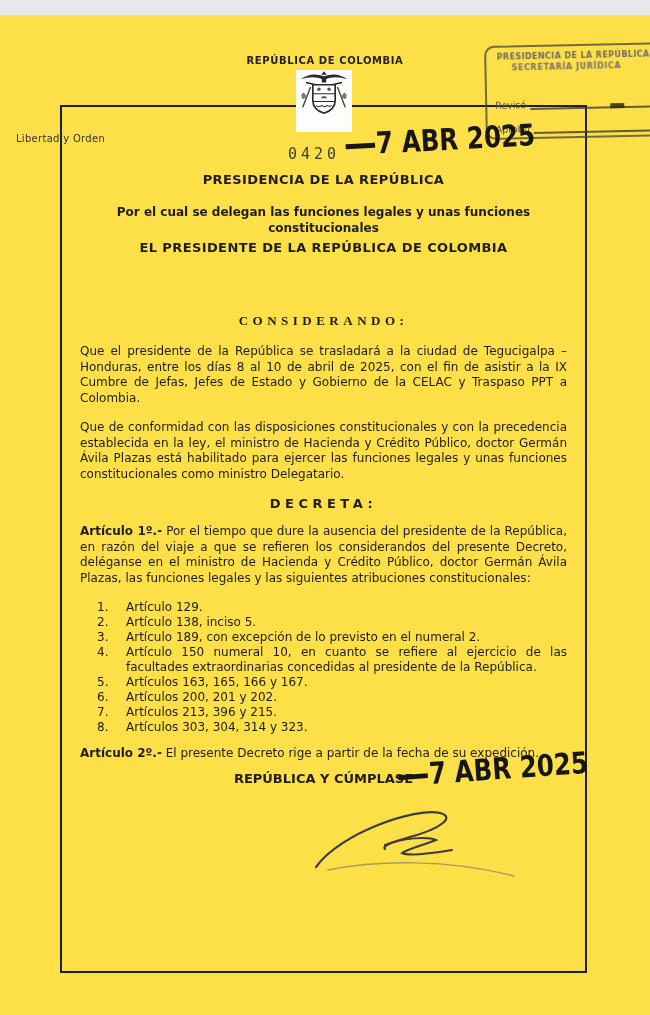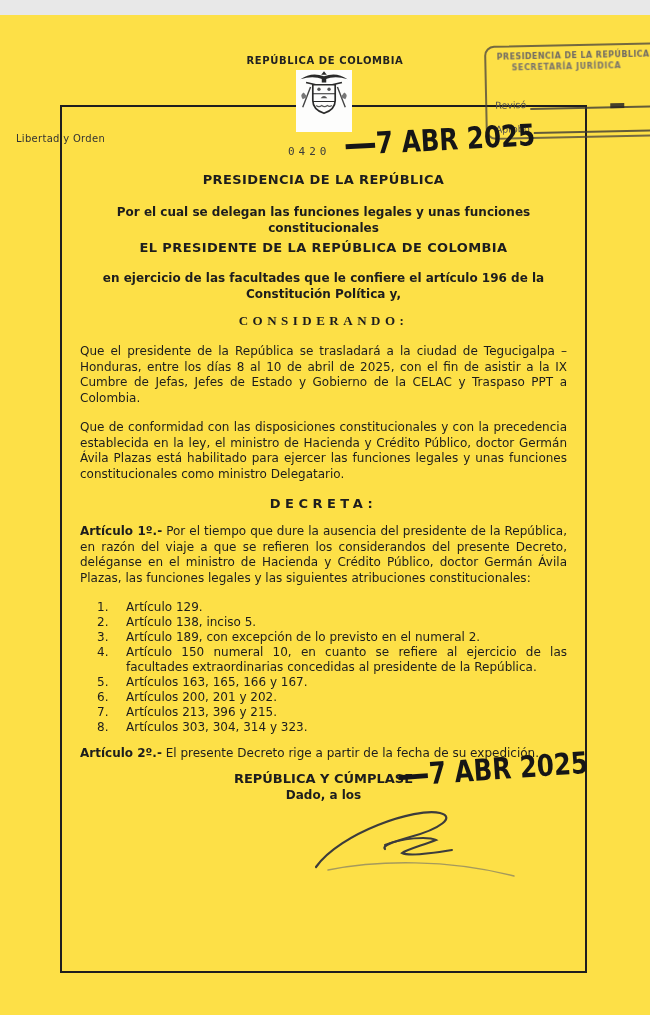--- a/index.html
+++ b/index.html
@@ -20,21 +20,21 @@
     font-size:10px;font-weight:bold;letter-spacing:.6px;color:#222;
   }
   .emblem{left:296px;top:55px;width:56px;height:62px;background:#fdfdfc;z-index:3;}
   .motto{
     left:16px;right:0;top:118px;text-align:left;
     font-size:10px;color:#333;z-index:3;letter-spacing:.3px;
   }
   .decree-number{
     left:288px;top:130px;z-index:4;
     font-family:"DejaVu Sans Mono","Liberation Mono",monospace;
-    font-size:11px;letter-spacing:4px;color:#3b3b3b;
+    font-size:15px;letter-spacing:4px;color:#3b3b3b;
   }
 
   
   .date-stamp{
     z-index:5;color:#161616;font-weight:800;white-space:nowrap;
     font-size:30px;line-height:30px;
     transform-origin:left center;
   }
   .date-stamp .dash{
     display:inline-block;transform:scaleX(3.2) scaleY(1.15);
@@ -159,21 +159,20 @@
   </div>
 
   <div class="abs doc-frame"></div>
 
   <div class="abs doc-text t-center h-main block-title">PRESIDENCIA DE LA REPÚBLICA</div>
 
   <div class="abs doc-text t-center block-subject">Por el cual se delegan las funciones legales y unas funciones constitucionales</div>
 
   <div class="abs doc-text t-center h-main block-issuer">EL PRESIDENTE DE LA REPÚBLICA DE COLOMBIA</div>
 
-  <div class="abs doc-text t-center block-powers">en ejercicio de las facultades que le confiere el artículo 196 de la Constitución Política y,</div>
 
   <div class="abs doc-text t-center heading-sp block-considerando">CONSIDERANDO:</div>
 
   <div class="abs doc-text t-justify block-c1">Que el presidente de la República se trasladará a la ciudad de Tegucigalpa – Honduras, entre los días 8 al 10 de abril de 2025, con el fin de asistir a la IX Cumbre de Jefas, Jefes de Estado y Gobierno de la CELAC y Traspaso PPT a Colombia.</div>
 
   <div class="abs doc-text t-justify block-c2">Que de conformidad con las disposiciones constitucionales y con la precedencia establecida en la ley, el ministro de Hacienda y Crédito Público, doctor Germán Ávila Plazas está habilitado para ejercer las funciones legales y unas funciones constitucionales como ministro Delegatario.</div>
 
   <div class="abs doc-text t-center heading-sp block-decreta">DECRETA:</div>
 
   <div class="abs doc-text t-justify block-art1"><span class="t-bold">Artículo 1º.-</span><span> Por el tiempo que dure la ausencia del presidente de la República, en razón del viaje a que se refieren los considerandos del presente Decreto, deléganse en el ministro de Hacienda y Crédito Público, doctor Germán Ávila Plazas, las funciones legales y las siguientes atribuciones constitucionales:</span></div>
@@ -210,21 +209,20 @@
     <div class="list-item">
       <span class="num">8.</span>
       <span class="txt">Artículos 303, 304, 314 y 323.</span>
     </div>
   </div>
 
   <div class="abs doc-text block-art2"><span class="t-bold">Artículo 2º.-</span><span> El presente Decreto rige a partir de la fecha de su expedición.</span></div>
 
   <div class="abs doc-text t-center t-bold block-publish" style="font-size:13px;">REPÚBLICA Y CÚMPLASE</div>
 
-  <div class="abs doc-text t-center block-given">Dado, a los</div>
 
   <div class="abs date-stamp date-stamp-bottom">
     <span class="dash">-</span><span class="dtext">7 ABR 2025</span>
   </div>
 
   <div class="abs signature">
     <svg width="225" height="82" viewBox="0 0 225 82" xmlns="http://www.w3.org/2000/svg">
       <path d="M18 64 C 42 30 118 4 142 10 C 158 14 142 26 112 34 C 94 39 84 43 87 46" fill="none" stroke="#3c3c3c" stroke-width="2.2" stroke-linecap="round"></path>
       <path d="M87 42 C 104 35 130 33 138 37 C 122 43 108 47 104 50 C 112 54 142 49 154 47" fill="none" stroke="#3c3c3c" stroke-width="2" stroke-linecap="round"></path>
       <path d="M30 67 C 80 57 150 56 216 73" fill="none" stroke="#6a6a6a" stroke-width="1.4" stroke-opacity="0.6" stroke-linecap="round"></path>

